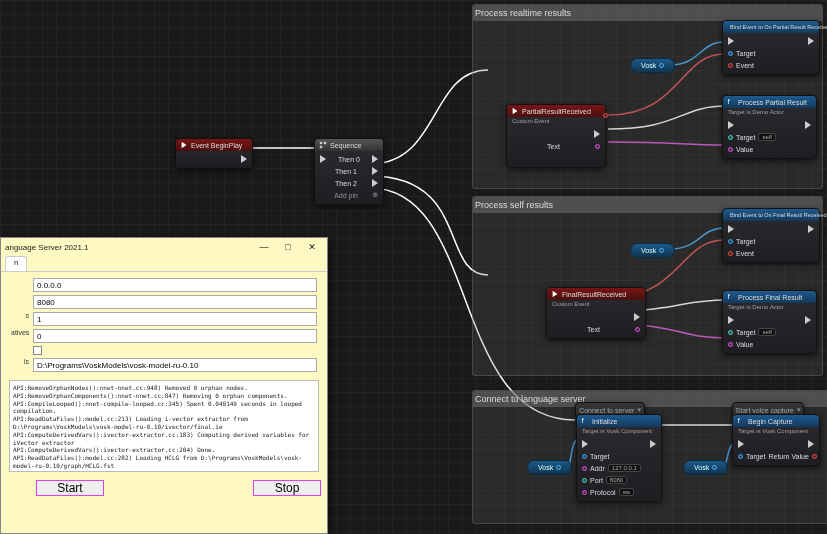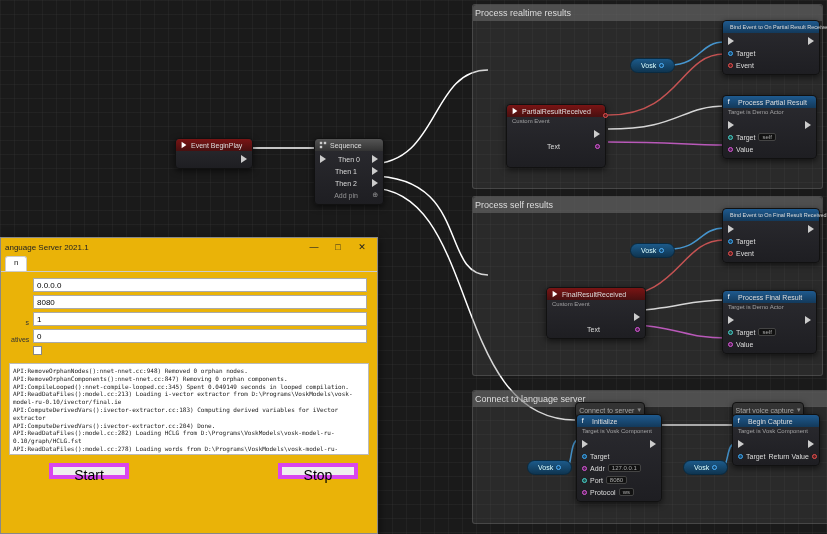--- a/index.html
+++ b/index.html
@@ -73,41 +73,41 @@
     font-size:7px; color:#dff;
     display:flex; align-items:center; gap:3px;
   }
   .vosk .pin { border-color:#4fb3ff; background:#1a4b6e;}
 
   svg.wires { position:absolute; inset:0; width:827px; height:534px; pointer-events:none; }
 
   
   .dialog {
     position:absolute; left:0; top:237px;
-    width:378px; height:297px;
-    background:#eab308;
+    width:328px; height:297px;
+    background:#fef9c3;
     border:1px solid #888;
     box-shadow: 2px 2px 8px rgba(0,0,0,.5);
     font-family: "Segoe UI", Tahoma, sans-serif;
     font-size: 8px;
     color:#222;
     display:flex; flex-direction:column;
   }
   .dialog .titlebar { display:flex; align-items:center; justify-content:space-between; height:18px; padding:0 4px; }
   .dialog .winbtns { display:flex; gap:2px; }
   .dialog .winbtn { width:22px; height:14px; display:flex; align-items:center; justify-content:center; font-size:9px; }
   .dialog .tabs { display:flex; border-bottom:1px solid #ccc; padding-left:4px; height:16px;}
   .dialog .tab { border:1px solid #ccc; border-bottom:none; padding:1px 8px; background:#fff; border-radius:3px 3px 0 0; font-size:8px;}
   .dialog .form { padding:6px 10px; display:flex; flex-direction:column; gap:3px;}
-  .dialog .frow { display:flex; align-items:flex-end; gap:4px;}
+  .dialog .frow { display:flex; align-items:flex-start; gap:4px;}
   .dialog .frow label { width:18px; text-align:right; font-size:7px; color:#333;}
   .dialog input[type=text]{ flex:1; height:14px; border:1px solid #aaa; padding:0 3px; font-size:8px; background:#fff;}
   .dialog .log { margin:2px 8px; height:92px; border:1px solid #bbb; background:#fff; padding:3px; font-size:6px; color:#222; overflow:hidden; font-family:Consolas,monospace; line-height:1.3;}
   .dialog .btns { display:flex; gap:120px; justify-content:center; padding:6px;}
-  .dialog button { width:80px; height:16px; border:4px solid #d946ef; background:#efefef; font-size:14px;margin-left:29px;}
+  .dialog button { width:80px; height:16px; border:1px solid #d946ef; background:#efefef; font-size:12px;margin-left:29px;}
 
   .chk { width:9px; height:9px; border:1px solid #888; background:#fff;}
   .hdricon { width:8px; height:8px; }
 </style>
 </head>
 <body>
 
 <svg class="wires">
   <path d="M250 148 C290 148 300 148 315 148" stroke="#fff" stroke-width="1.5" fill="none"></path>
   <path d="M370 164 C440 164 430 70 488 70" stroke="#fff" stroke-width="1.5" fill="none"></path>
@@ -456,20 +456,24 @@
         <label>s</label>
         <input type="text" value="1" style="">
       </div>
     <div class="frow">
         <label>atives</label>
         <input type="text" value="0" style="">
       </div>
     <div class="frow">
         <label></label>
         <div class="chk"></div>
+      </div>
+    <div class="frow">
+        <label>ls</label>
+        <input type="text" value="D:\Programs\VoskModels\vosk-model-ru-0.10" style="">
       </div>
   </div>
   <div class="log">
       <div>API:RemoveOrphanNodes():nnet-nnet.cc:948) Removed 0 orphan nodes.</div>
       <div>API:RemoveOrphanComponents():nnet-nnet.cc:847) Removing 0 orphan components.</div>
       <div>API:CompileLooped():nnet-compile-looped.cc:345) Spent 0.049149 seconds in looped compilation.</div>
       <div>API:ReadDataFiles():model.cc:213) Loading i-vector extractor from D:\Programs\VoskModels\vosk-model-ru-0.10/ivector/final.ie</div>
       <div>API:ComputeDerivedVars():ivector-extractor.cc:183) Computing derived variables for iVector extractor</div>
       <div>API:ComputeDerivedVars():ivector-extractor.cc:204) Done.</div>
       <div>API:ReadDataFiles():model.cc:282) Loading HCLG from D:\Programs\VoskModels\vosk-model-ru-0.10/graph/HCLG.fst</div>

